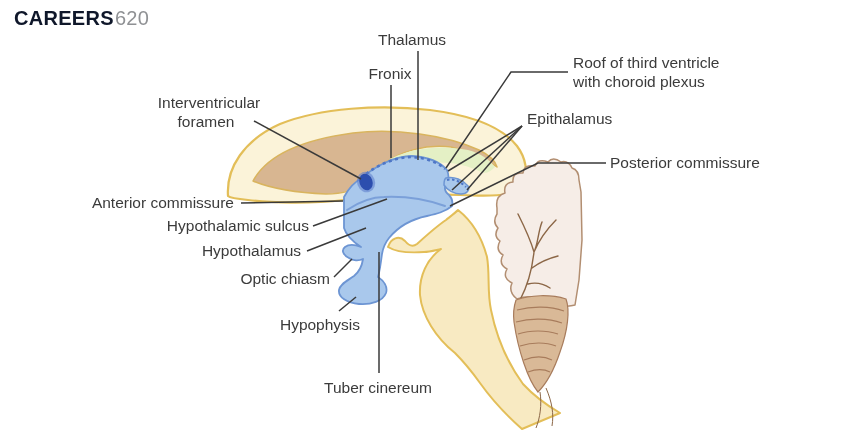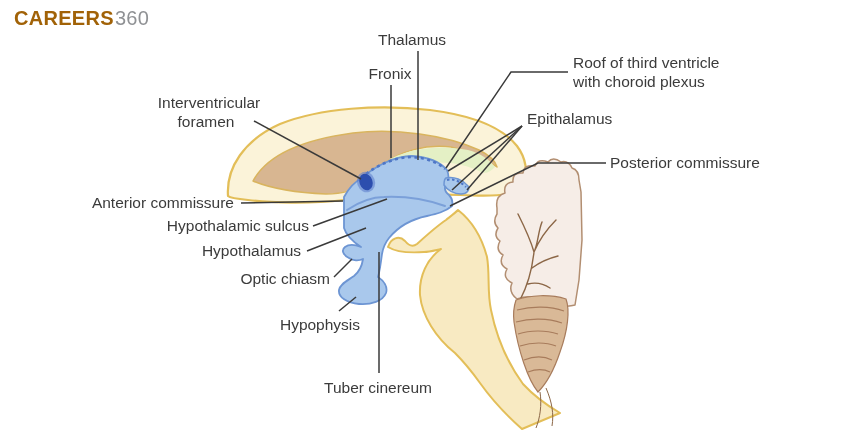--- a/index.html
+++ b/index.html
@@ -19,21 +19,21 @@
     font-size:15.5px;
   }
   .leader{fill:none;stroke-width:1.5;}
 </style>
 </head>
 <body>
 
 <div class="stage">
 
   <div class="logo">
-    <span class="brand" style="color: #a16207;">CAREERS</span><span class="suffix" style="color: rgb(143, 145, 148);">360</span>
+    <span class="brand" style="color: #0f172a;">CAREERS</span><span class="suffix" style="color: rgb(143, 145, 148);">620</span>
   </div>
 
   <svg width="860" height="430" viewBox="0 0 860 430">
 
     <path stroke-width="2.2" stroke-linejoin="round" d="M 228,196
          C 226,168 244,140 280,124
          C 320,108 380,104 430,110
          C 470,115 502,127 517,146
          C 526,158 528,172 524,184
          C 521,192 514,196 506,194

